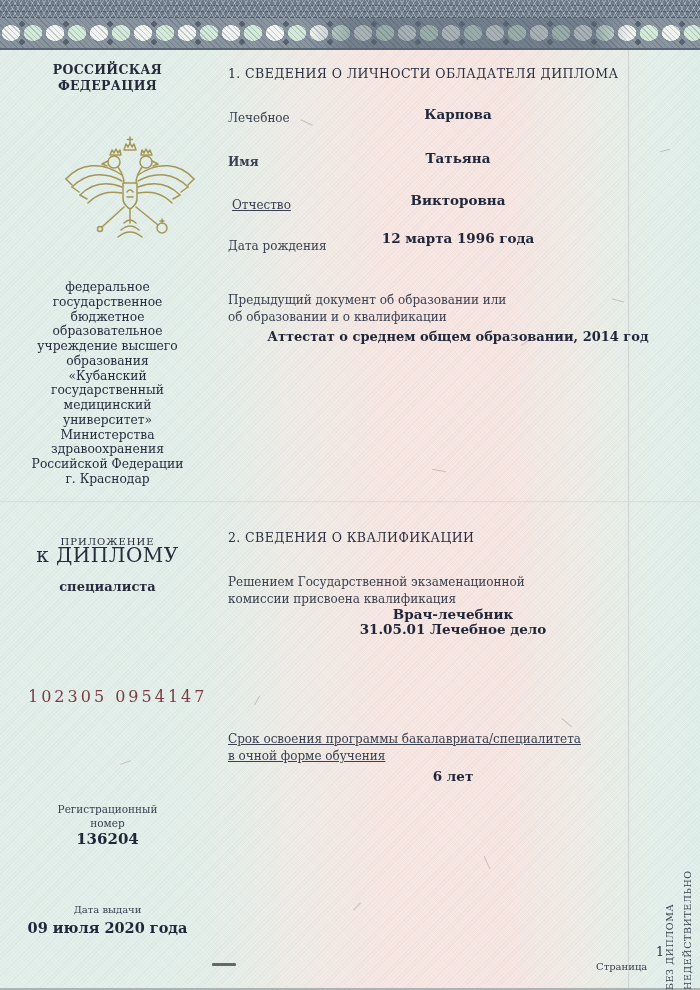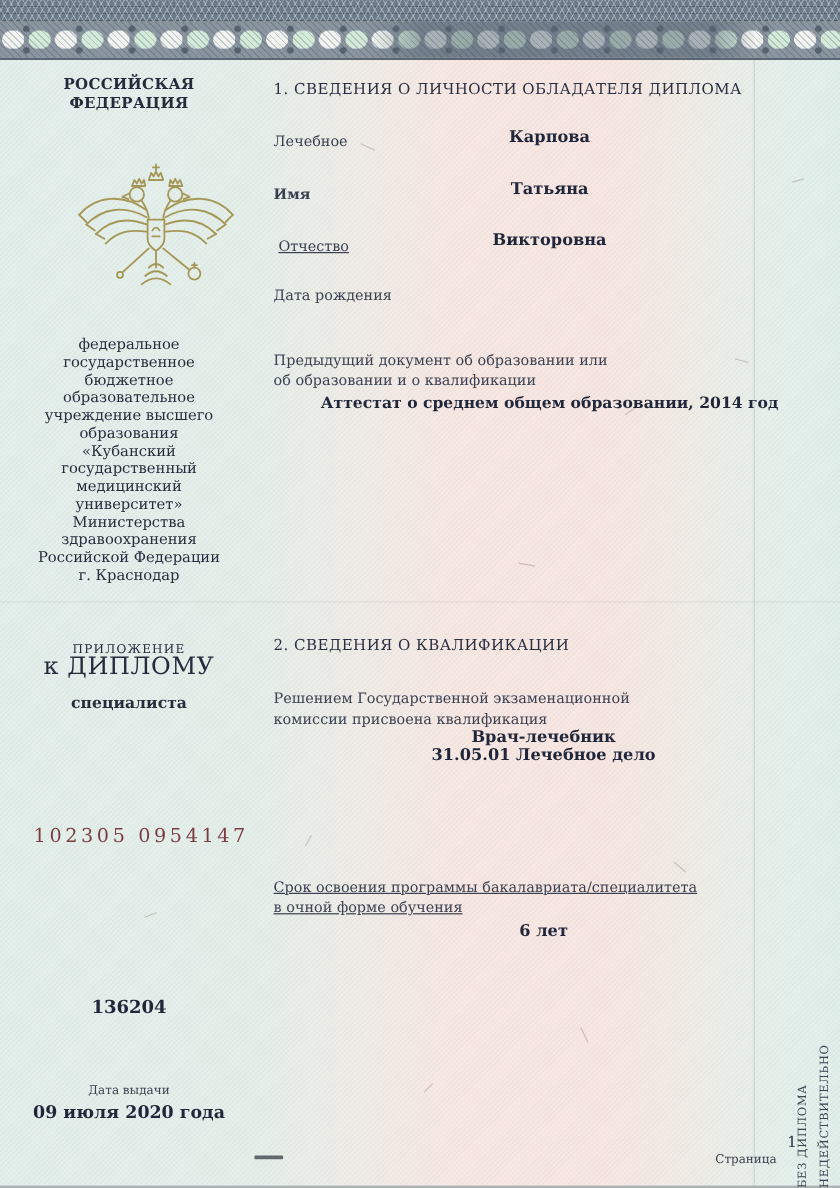--- a/index.html
+++ b/index.html
@@ -131,37 +131,40 @@
 здравоохранения
 Российской Федерации
 г. Краснодар</div>
 
   <div class="abs supp1 ctr" style="left:10px;top:536px;width:195px;">ПРИЛОЖЕНИЕ</div>
   <div class="abs supp2 ctr" style="left:10px;top:543px;width:195px;">к ДИПЛОМУ</div>
   <div class="abs supp3 ctr" style="left:10px;top:579px;width:195px;">специалиста</div>
 
   <div class="abs serial" style="left:28px;top:687px;">102305 0954147</div>
 
+  <div class="abs small-lbl ctr pre" style="left:10px;top:802px;width:195px;">Регистрационный
+номер</div>
   <div class="abs val ctr" style="left:10px;top:830px;width:195px;font-size:15px;">136204</div>
 
   <div class="abs small-lbl ctr" style="left:10px;top:903px;width:195px;font-size:10px;">Дата выдачи</div>
   <div class="abs val ctr" style="left:10px;top:919px;width:195px;font-size:14.5px;">09 июля 2020 года</div>
 
   <div class="abs sec-title" style="left:228px;top:66px;">1. СВЕДЕНИЯ О ЛИЧНОСТИ ОБЛАДАТЕЛЯ ДИПЛОМА</div>
 
   <div class="abs lbl" style="left:228px;top:110px;">Лечебное</div>
   <div class="abs val ctr" style="left:330px;top:106px;width:256px;">Карпова</div>
 
   <div class="abs lbl" style="left:228px;top:154px;font-weight:bold;">Имя</div>
   <div class="abs val ctr" style="left:330px;top:150px;width:256px;">Татьяна</div>
 
   <div class="abs lbl" style="left:232px;top:197px;text-decoration:underline;">Отчество</div>
   <div class="abs val ctr" style="left:330px;top:192px;width:256px;">Викторовна</div>
 
   <div class="abs lbl" style="left:228px;top:238px;">Дата рождения</div>
+  <div class="abs val ctr" style="left:330px;top:230px;width:256px;">12 марта 1996 года</div>
 
   <div class="abs lbl pre" style="left:228px;top:292px;">Предыдущий документ об образовании или
 об образовании и о квалификации</div>
   <div class="abs val ctr" style="left:240px;top:329px;width:436px;font-size:13px;">Аттестат о среднем общем образовании, 2014 год</div>
 
   <div class="abs sec-title" style="left:228px;top:530px;">2. СВЕДЕНИЯ О КВАЛИФИКАЦИИ</div>
 
   <div class="abs lbl pre" style="left:228px;top:574px;">Решением Государственной экзаменационной
 комиссии присвоена квалификация</div>
   <div class="abs val ctr" style="left:330px;top:606px;width:246px;">Врач-лечебник</div>

